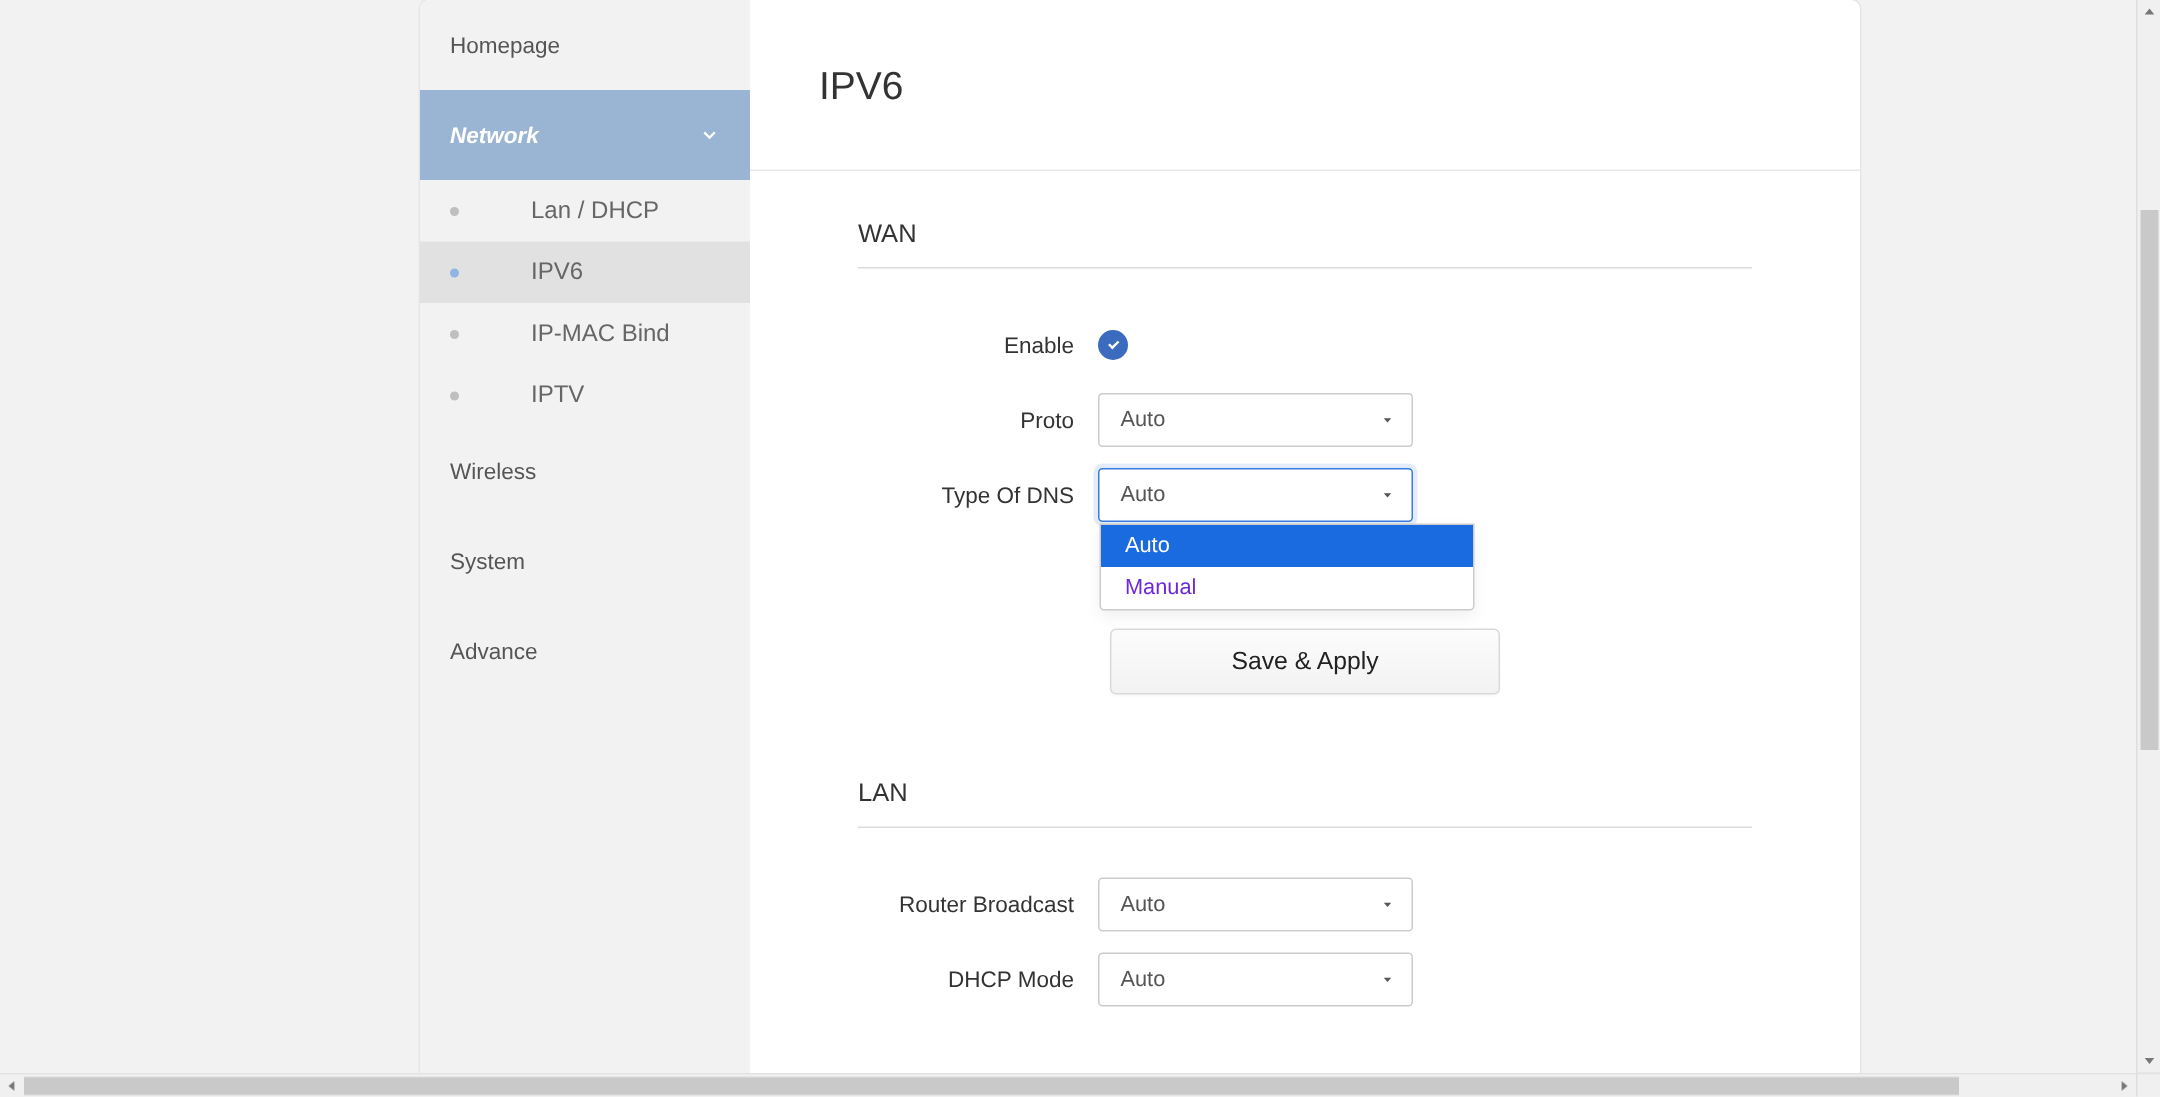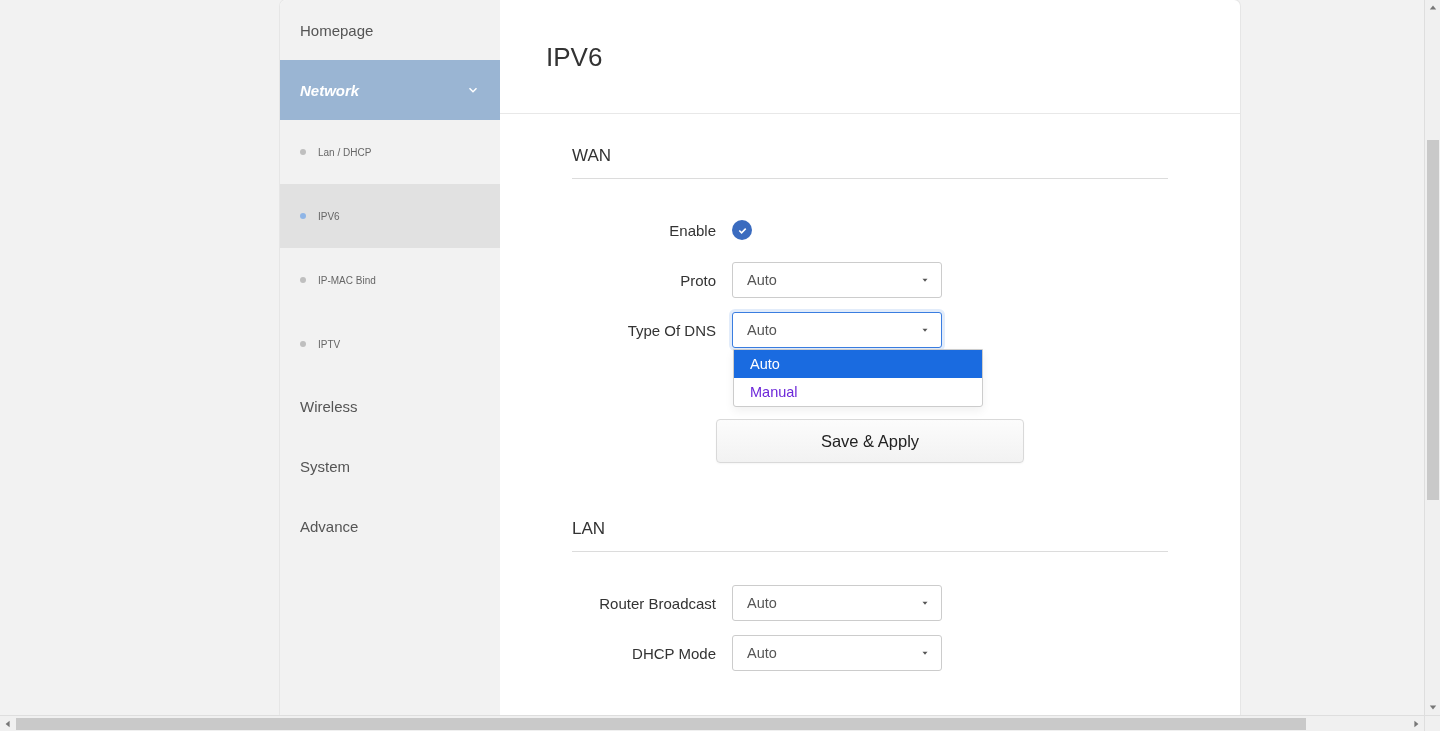--- a/index.html
+++ b/index.html
@@ -59,25 +59,26 @@
     position: absolute;
     right: 20px;
     top: 50%;
     transform: translateY(-50%);
     width: 14px; height: 14px;
   }
   .chevron svg { width: 14px; height: 14px; display:block; }
   .side-sub {
     display: flex;
     align-items: center;
-    height: 64px;
+    height: 41px;
     padding: 0 20px 0 20px;
-    font-size: 10px;
+    font-size: 16px;
     color: #666;
     cursor: pointer;
+    gap: 36px;
   }
   .side-sub.active { background: #e1e1e1; }
   .bullet {
     width: 6px; height: 6px; border-radius: 50%;
     background: #bfbfbf; margin-right: 12px; flex-shrink:0;
   }
   .side-sub.active .bullet { background: #8fb5e6; }
 
   .content {
     flex: 1;
@@ -176,21 +177,21 @@
   .dropdown-option.highlight {
     background: #1a6be0;
     color: #fff;
   }
   .button-row {
     display:flex;
     justify-content:center;
     margin-top: 66px;
   }
   .save-btn {
-    width: 308px;
+    width: 260px;
     height: 44px;
     border: 1px solid #d9d9d9;
     border-radius: 4px;
     background: linear-gradient(#fcfcfc,#f2f2f2);
     font-size: 16.5px;
     color: #222;
     cursor: pointer;
     box-shadow: 0 1px 2px rgba(0,0,0,0.04);
   }
 

